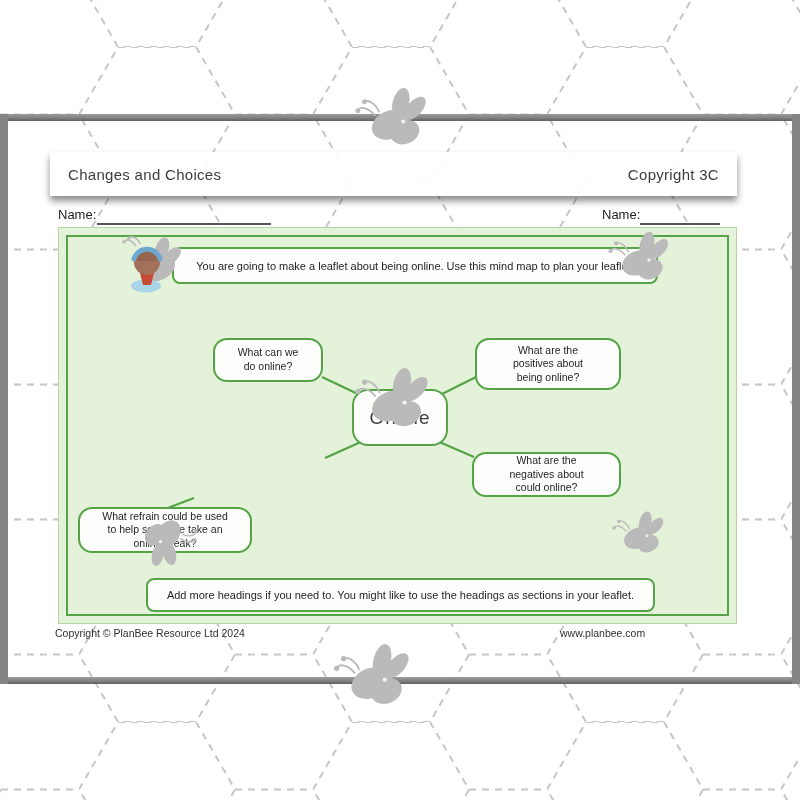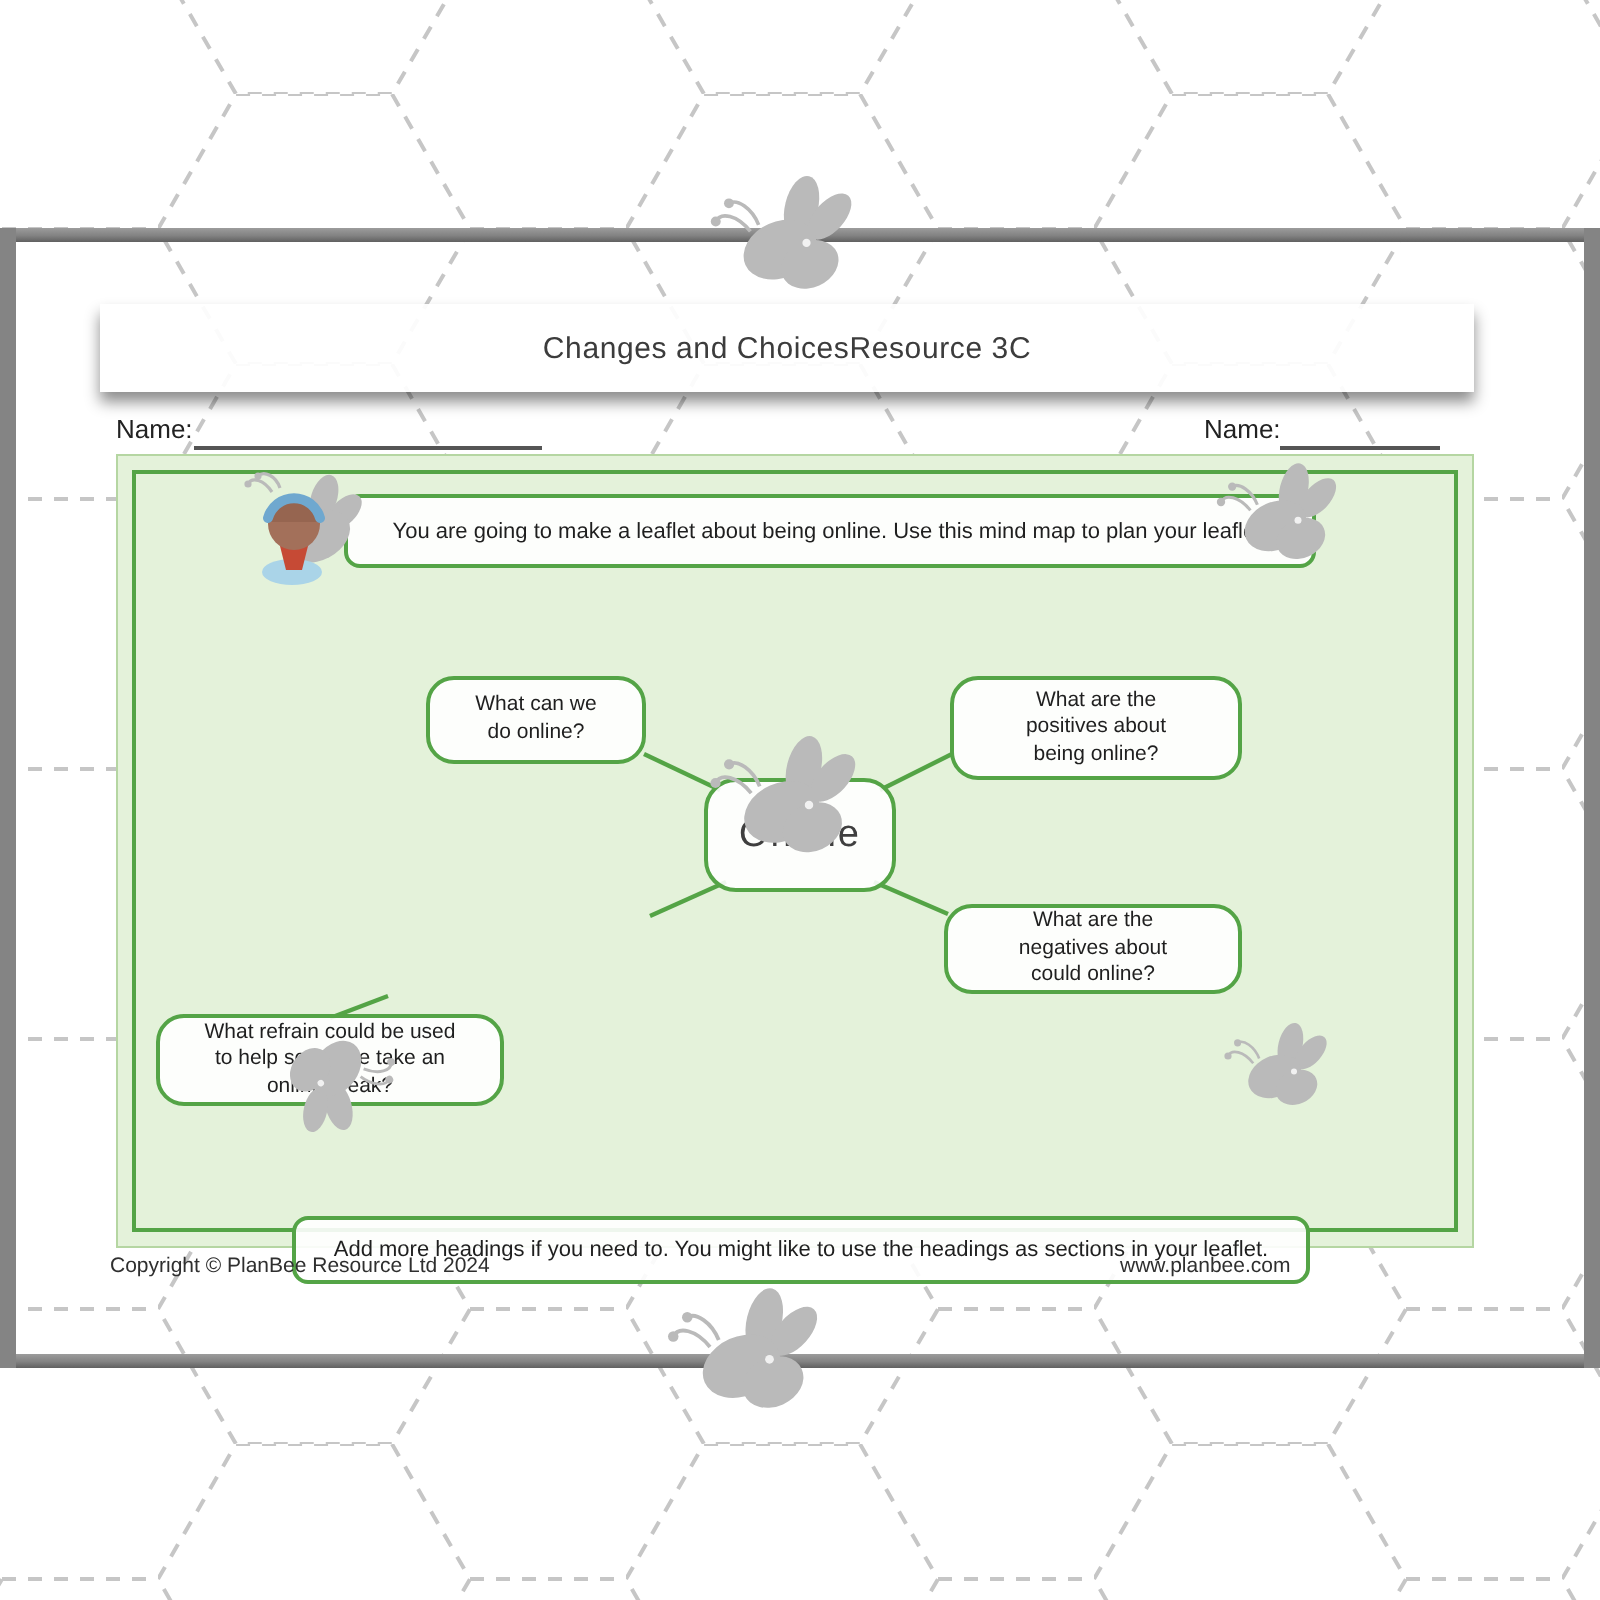--- a/index.html
+++ b/index.html
@@ -8,21 +8,21 @@
   .abs{position:absolute;}
   
   #hexbg{position:absolute;left:0;top:0;z-index:0;}
   
   .frame{position:absolute;z-index:30;background:var(--frame-gray);}
   .frame.h{left:0;width:800px;height:7px;background:linear-gradient(to bottom,#9c9c9c 0%,#828282 55%,#606060 100%);}
   .frame.v{width:8px;top:114px;height:570px;}
   
   .header-bar{left:50px;top:152px;width:687px;height:44px;z-index:10;
     background:rgba(255,255,255,0.92);box-shadow:0 5px 7px rgba(0,0,0,0.45);
-    display:flex;align-items:center;justify-content:center;padding:0 18px;box-sizing:border-box;}
+    display:flex;align-items:center;justify-content:space-between;padding:0 18px;box-sizing:border-box;}
   .header-bar .t{font-size:15px;color:#3c3c3c;letter-spacing:.3px;}
   
   .fieldlab{z-index:10;font-size:13px;font-weight:400;color:#222;}
   .fieldline{z-index:10;border-bottom:2px solid #555;height:14px;}
   
   .ws{left:58px;top:227px;width:679px;height:397px;z-index:4;
       background:var(--pale-green);border:1px solid #b5d6a2;box-sizing:border-box;}
   .ws-inner{position:absolute;left:7px;top:7px;right:7px;bottom:7px;border:2px solid var(--green);background:transparent;}
   
   #connectors{position:absolute;left:0;top:0;z-index:6;}
@@ -68,21 +68,21 @@
     <rect width="800" height="800" fill="url(#hex)"></rect>
   </svg>
 
   <div class="frame h" style="top:114px"></div>
   <div class="frame h" style="top:677px"></div>
   <div class="frame v" style="left:0"></div>
   <div class="frame v" style="left:792px"></div>
 
   <div class="abs header-bar">
     <div class="t">Changes and Choices</div>
-    <div class="t">Resource 3C</div>
+    <div class="t">Copyright 3C</div>
   </div>
 
   <div class="abs fieldlab" style="left:58px;top:207px">Name:</div>
   <div class="abs fieldline" style="left:97px;top:209px;width:174px"></div>
   <div class="abs fieldlab" style="left:602px;top:207px">Name:</div>
   <div class="abs fieldline" style="left:640px;top:209px;width:80px"></div>
 
   <div class="abs ws">
     <div class="ws-inner"></div>
   </div>
@@ -108,21 +108,21 @@
   <div class="abs gbox r16 online" style="left:352px;top:389px;width:96px;height:57px">
     <span>Online</span>
   </div>
   <div class="abs gbox r14 node" style="left:472px;top:452px;width:149px;height:45px">
     <span>What are the negatives about could online?</span>
   </div>
   <div class="abs gbox r14 node" style="left:78px;top:507px;width:174px;height:46px">
     <span>What refrain could be used to help someone take an online break?</span>
   </div>
 
-  <div class="abs gbox r8 instr" style="left:146px;top:608px;width:509px;height:34px">
+  <div class="abs gbox r8 instr" style="left:146px;top:578px;width:509px;height:34px">
     <span>Add more headings if you need to. You might like to use the headings as sections in your leaflet.</span>
   </div>
 
   <svg class="sprite bee z40" style="left:343px;top:86px" width="104" height="66" viewBox="0 0 100 80">
       <use href="#bee"></use>
     </svg>
   <svg class="sprite bee z40" style="left:322px;top:642px" width="108" height="70" viewBox="0 0 100 80">
       <use href="#bee"></use>
     </svg>
   <svg class="sprite bee z40" style="left:610px;top:510px" width="62" height="48" viewBox="0 0 100 80">

